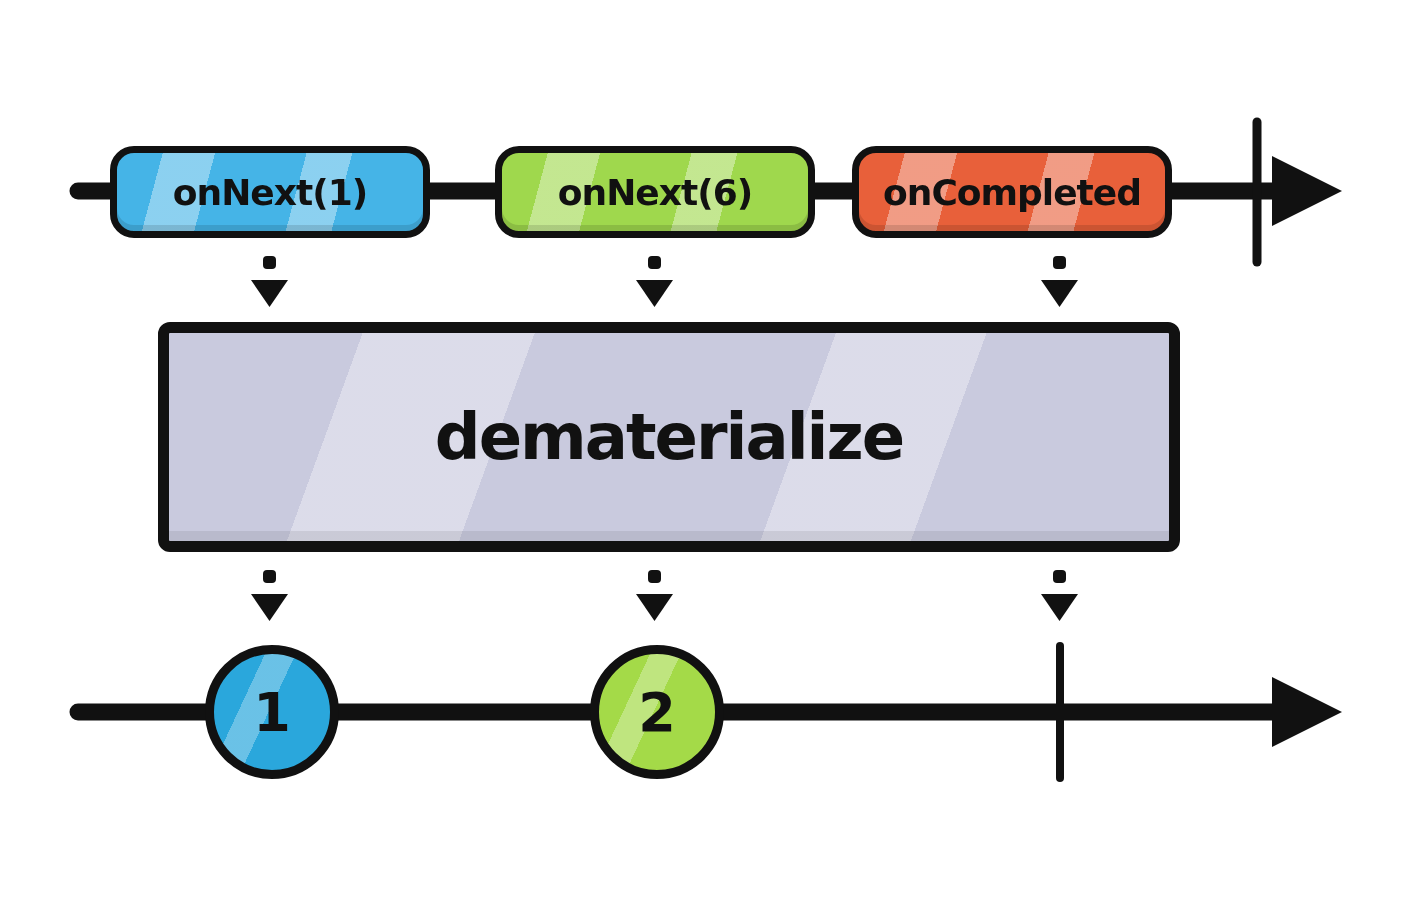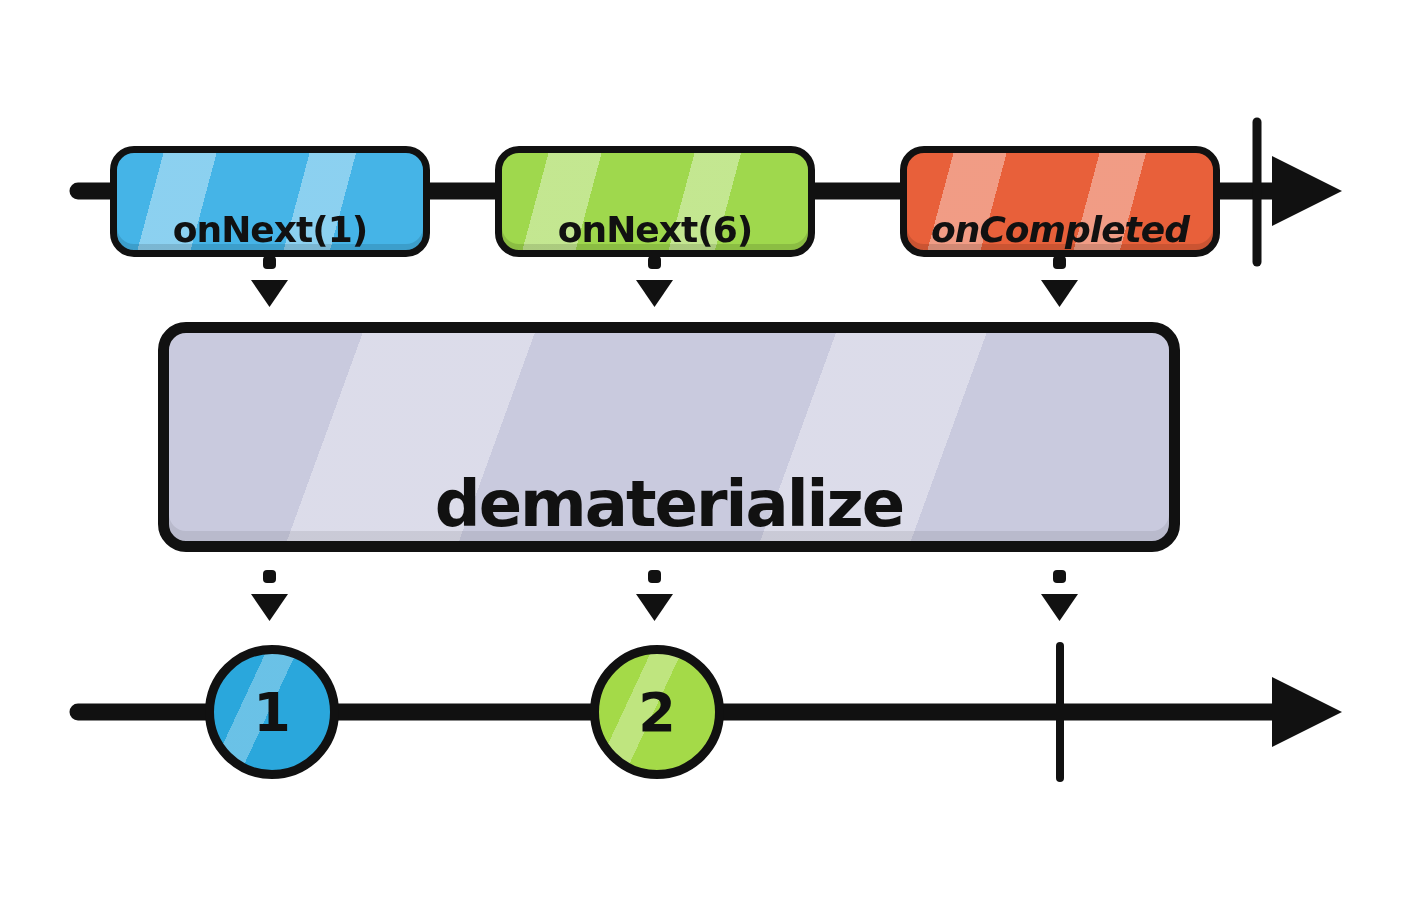--- a/index.html
+++ b/index.html
@@ -19,26 +19,26 @@
     position: absolute;
     left: 0;
     top: 0;
     width: 1401px;
     height: 901px;
   }
   .event-box {
     position: absolute;
     top: 146px;
     width: 320px;
-    height: 111px;
+    height: 92px;
     box-sizing: border-box;
     border: 7px solid #111111;
     border-radius: 24px;
     display: flex;
-    align-items: flex-end;
+    align-items: center;
     justify-content: center;
     background-image: linear-gradient(
       105deg,
       rgba(255,255,255,0) 14%,
       rgba(255,255,255,0.38) 14%,
       rgba(255,255,255,0.38) 30%,
       rgba(255,255,255,0) 30%,
       rgba(255,255,255,0) 58%,
       rgba(255,255,255,0.38) 58%,
       rgba(255,255,255,0.38) 72%,
@@ -53,23 +53,23 @@
     letter-spacing: -1px;
   }
   .operator-box {
     position: absolute;
     left: 158px;
     top: 322px;
     width: 1022px;
     height: 230px;
     box-sizing: border-box;
     border: 11px solid #111111;
-    border-radius: 28px;
+    border-radius: 12px;
     display: flex;
-    align-items: flex-end;
+    align-items: center;
     justify-content: center;
     background-image: linear-gradient(
       110deg,
       rgba(255,255,255,0) 18%,
       rgba(255,255,255,0.35) 18%,
       rgba(255,255,255,0.35) 34%,
       rgba(255,255,255,0) 34%,
       rgba(255,255,255,0) 62%,
       rgba(255,255,255,0.35) 62%,
       rgba(255,255,255,0.35) 76%,
@@ -148,21 +148,21 @@
     <polygon points="1272,677 1342,712 1272,747" fill="#111111"></polygon>
     <line x1="1060" y1="646" x2="1060" y2="778" stroke="#111111" stroke-width="8" stroke-linecap="round"></line>
   </svg>
 
   <div class="event-box" style="left: 110px; background-color: rgb(69, 180, 231);">
     <span class="event-label">onNext(1)</span>
   </div>
   <div class="event-box" style="left: 495px; background-color: rgb(159, 216, 77);">
     <span class="event-label">onNext(6)</span>
   </div>
-  <div class="event-box" style="left: 900px; background-color: rgb(232, 96, 58); font-style: italic;">
+  <div class="event-box" style="left: 852px; background-color: rgb(232, 96, 58);">
     <span class="event-label">onCompleted</span>
   </div>
 
   <div class="operator-box" style="background-color: rgb(201, 202, 222);">
     <span class="operator-label">dematerialize</span>
   </div>
 
   <div class="marble" style="left: 205px; top: 645px; background-color: rgb(42, 167, 220);">
     <span class="marble-label">1</span>
   </div>

